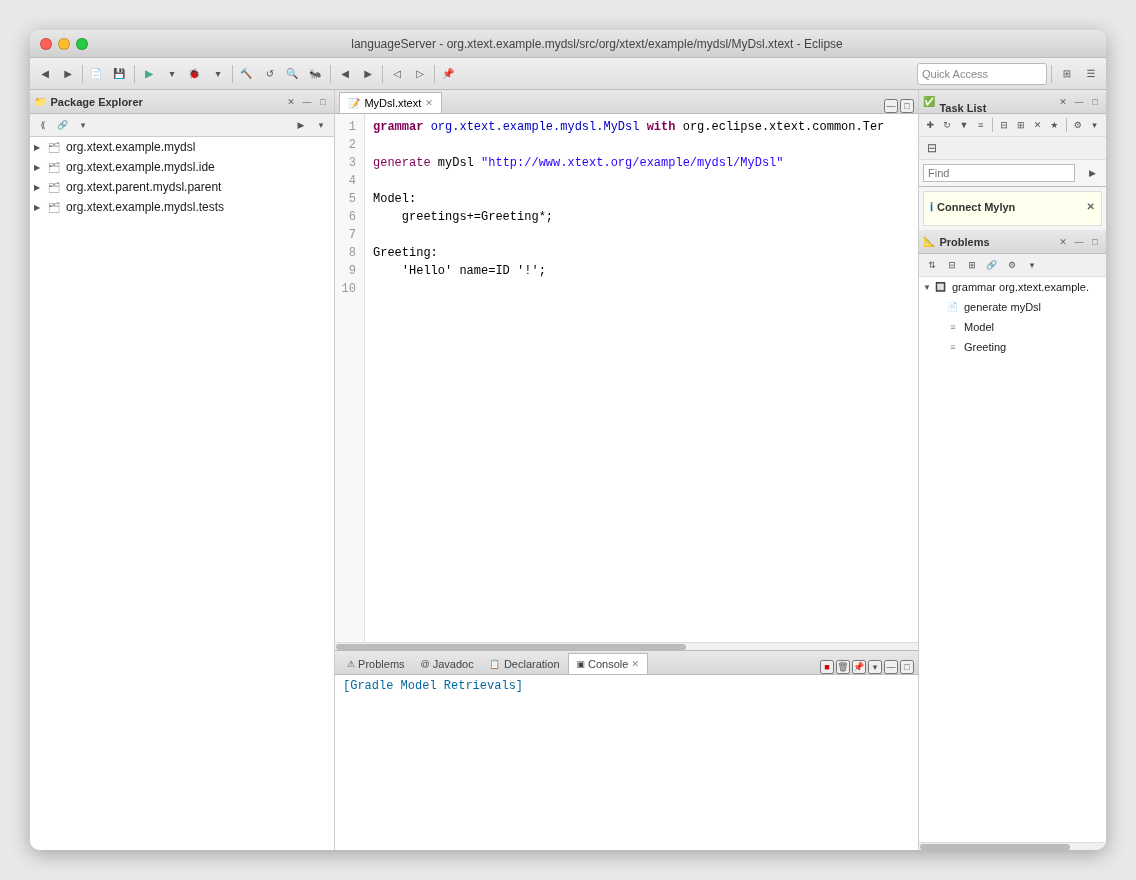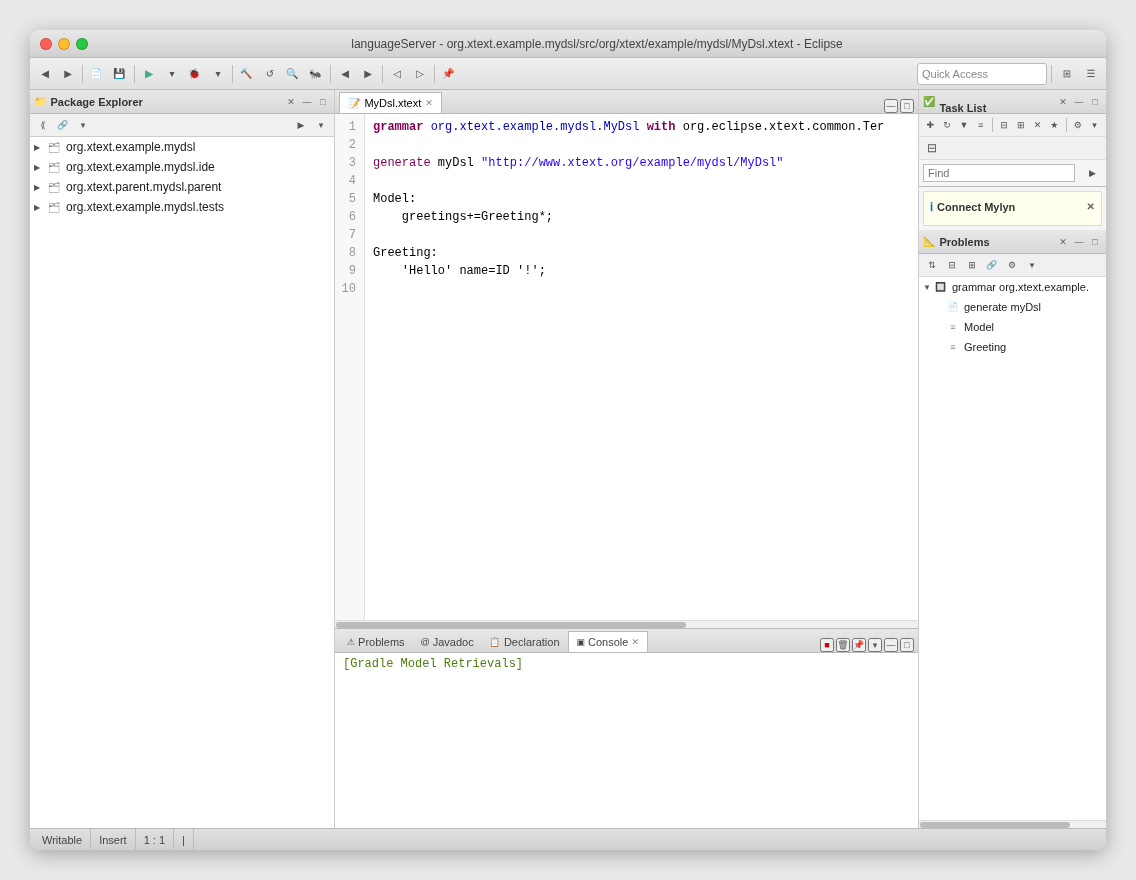--- a/index.html
+++ b/index.html
@@ -314,21 +314,21 @@
       align-items: center;
       padding-right: 4px;
       gap: 2px;
     }
     .bottom-content {
       flex: 1;
       overflow: auto;
       font-family: 'Courier New', Courier, monospace;
       font-size: 12px;
       padding: 4px 8px;
-      color: #4d7c0f;
+      color: #0369a1;
     }
     
     .right-panel {
       width: 188px;
       min-width: 188px;
       background: #f5f5f5;
       border-left: 1px solid #ccc;
       display: flex;
       flex-direction: column;
       overflow: hidden;
@@ -721,27 +721,13 @@
             <span>Greeting</span>
           </div>
         </div>
         <div class="scrollbar-h" style="margin-top:auto;">
           <div class="scrollbar-thumb" style="width:80%;"></div>
         </div>
       </div>
     </div>
   </div>
 
-  <div class="statusbar">
-    <div class="status-item">
-      <span>Writable</span>
-    </div>
-    <div class="status-item">
-      <span>Insert</span>
-    </div>
-    <div class="status-item">
-      <span>1 : 1</span>
-    </div>
-    <div class="status-item">
-      <span>|</span>
-    </div>
-  </div>
 </div>
 
 </body></html>

